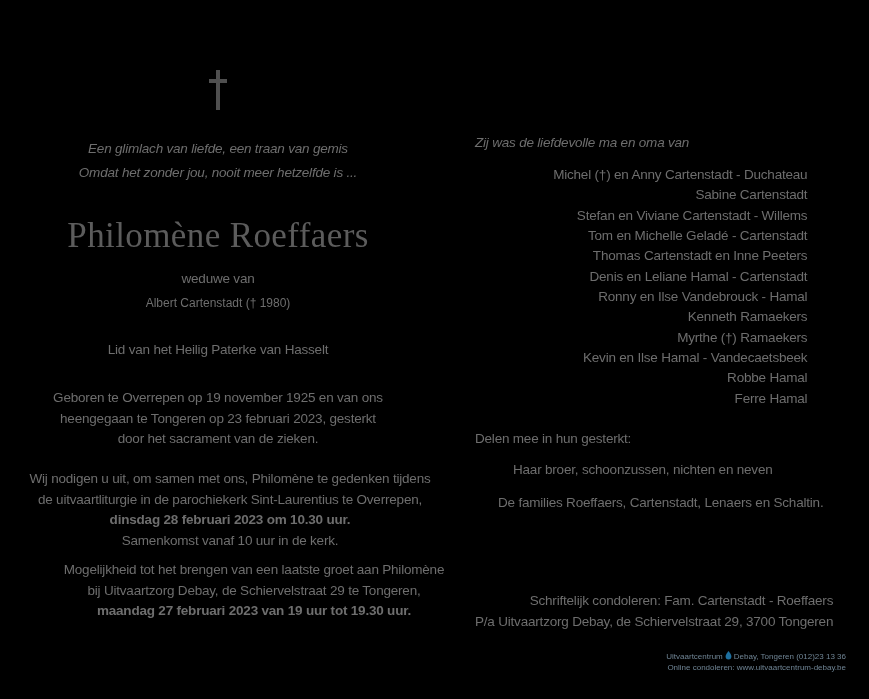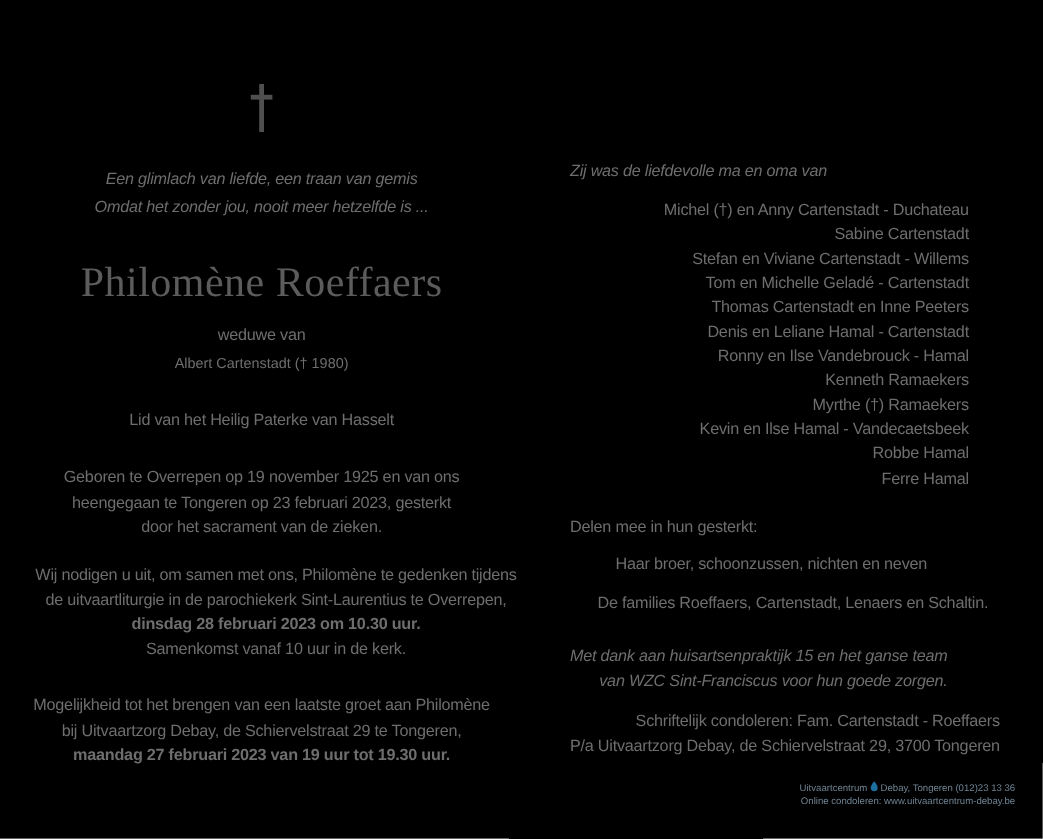--- a/index.html
+++ b/index.html
@@ -27,21 +27,21 @@
     position: absolute; left: 0; width: 100%; top: 216px;
     font-family: "Liberation Serif", serif;
     font-size: 35px; letter-spacing: 0.4px; color: #5c5c5c; font-weight: 400;
   }
   .relation { position: absolute; left: 0; width: 100%; top: 271px; }
   .spouse   { position: absolute; left: 0; width: 100%; top: 296px; font-size: 12px; letter-spacing: 0; }
   .membership { position: absolute; left: 0; width: 100%; top: 342px; }
   .para { position: absolute; left: 0; width: 100%; line-height: 20.5px; }
   .para-life     { top: 388px; }
   .para-invite   { top: 469px; padding-left: 12px; }
-  .para-farewell { top: 578px; }
+  .para-farewell { top: 560px; padding-left: 36px; }
   .bold { font-weight: bold; }
 
   
   .right-col { left: 475px; top: 0; width: 390px; height: 699px; text-align: right; }
   .rc-header { position: absolute; left: 0; top: 135px; font-style: italic; }
   .family-list { position: absolute; left: 0; top: 165px; line-height: 20.35px; white-space: nowrap; }
   .lvl-1 { }
   .lvl-2 { margin-left: 75px; }
   .lvl-3 { margin-left: 113px; }
   .sorrow-header { position: absolute; left: 0; top: 431px; }
@@ -120,24 +120,20 @@
       <div class="lvl-3">Myrthe (†) Ramaekers</div>
       <div class="lvl-2">Kevin en Ilse Hamal - Vandecaetsbeek</div>
       <div class="lvl-3">Robbe Hamal</div>
       <div class="lvl-3">Ferre Hamal</div>
     </div>
 
     <div class="sorrow-header">Delen mee in hun gesterkt:</div>
     <div class="sorrow-line">Haar broer, schoonzussen, nichten en neven</div>
     <div class="families-line">De families Roeffaers, Cartenstadt, Lenaers en Schaltin.</div>
 
-    <div class="thanks">
-      <div>Met dank aan huisartsenpraktijk 15 en het ganse team</div>
-      <div>van WZC Sint-Franciscus voor hun goede zorgen.</div>
-    </div>
 
     <div class="condolence">
       <div>Schriftelijk condoleren: Fam. Cartenstadt - Roeffaers</div>
       <div>P/a Uitvaartzorg Debay, de Schiervelstraat 29, 3700 Tongeren</div>
     </div>
   </div>
 
   <div class="footer">
     <div class="footer-line1">
       <span>Uitvaartcentrum</span><span class="logo-icon"><svg width="7" height="9" viewBox="0 0 7 9" xmlns="http://www.w3.org/2000/svg">

